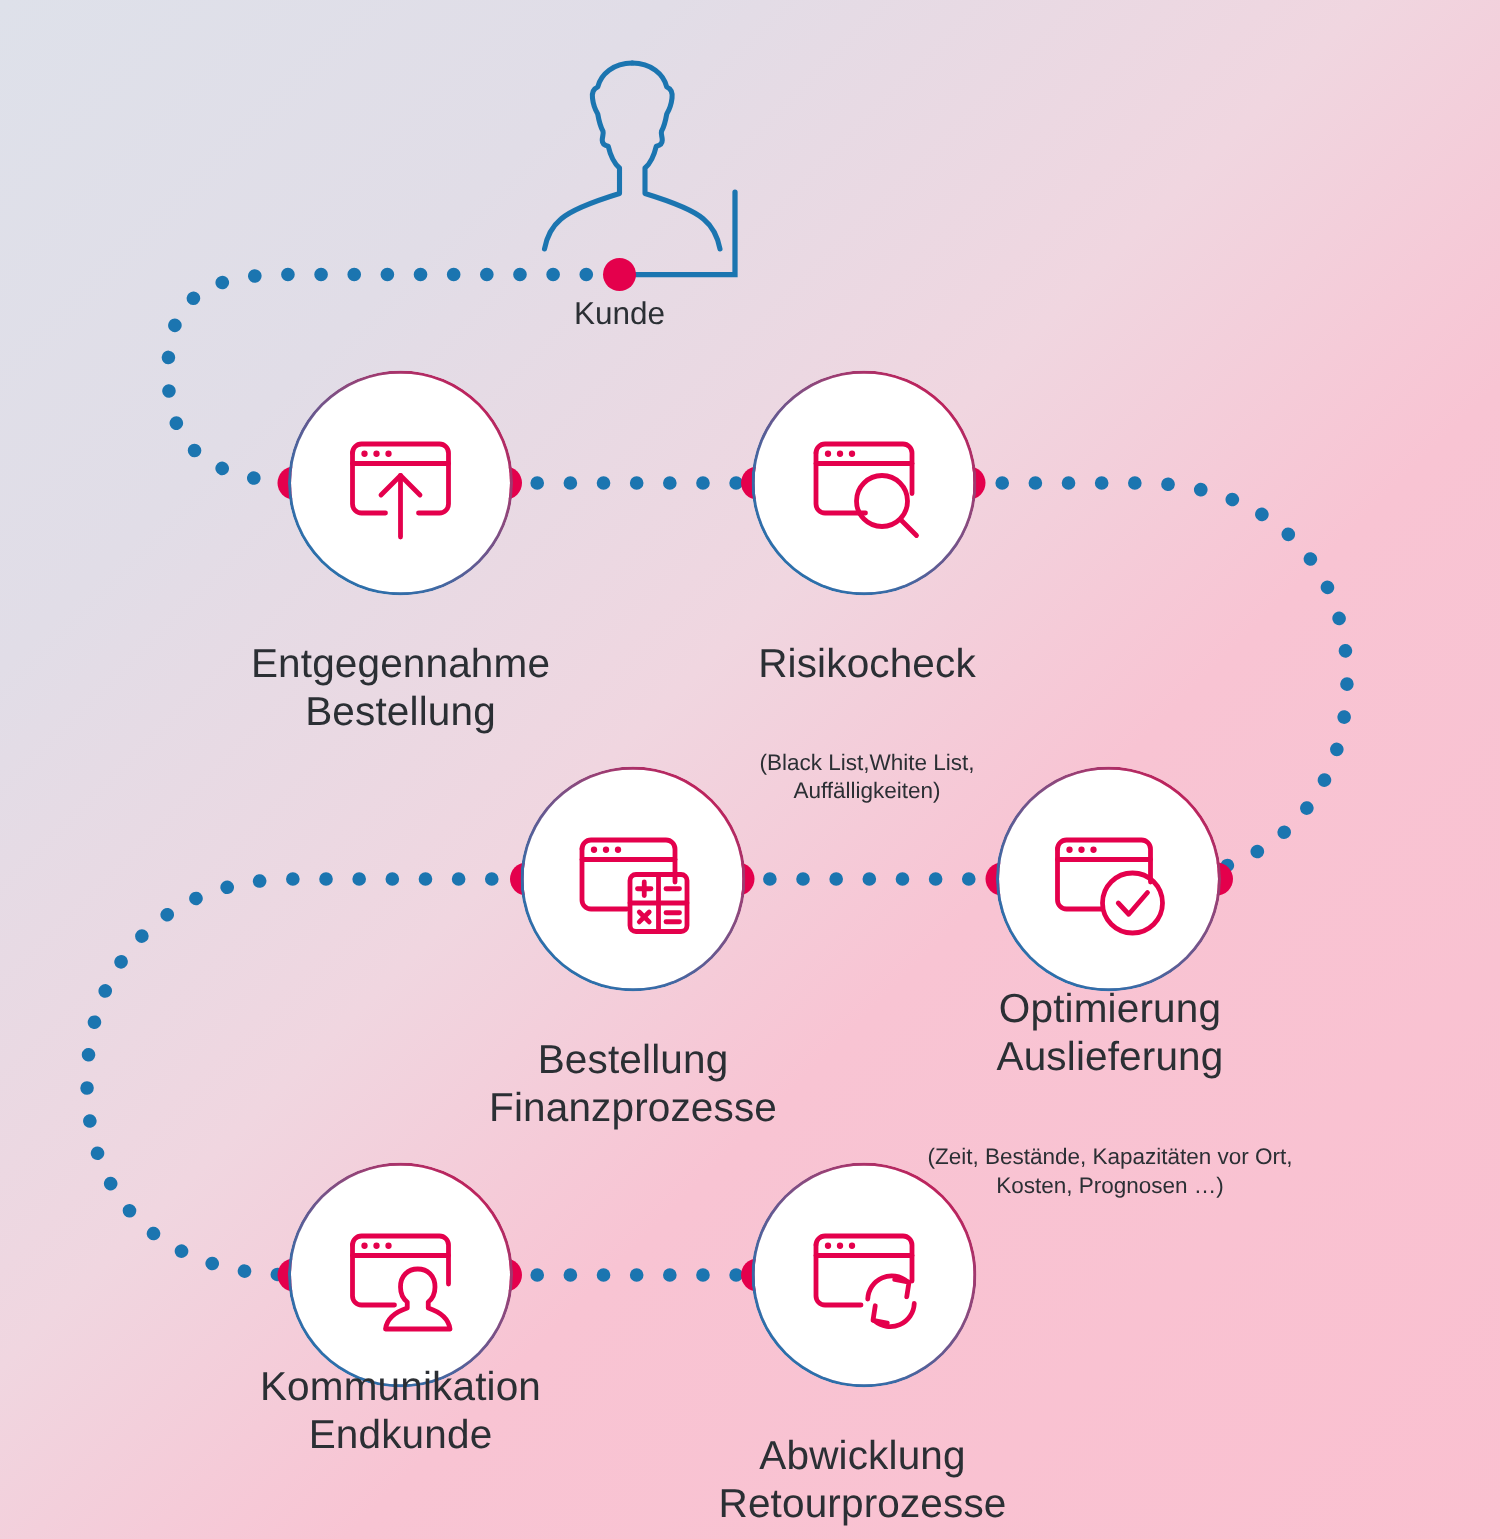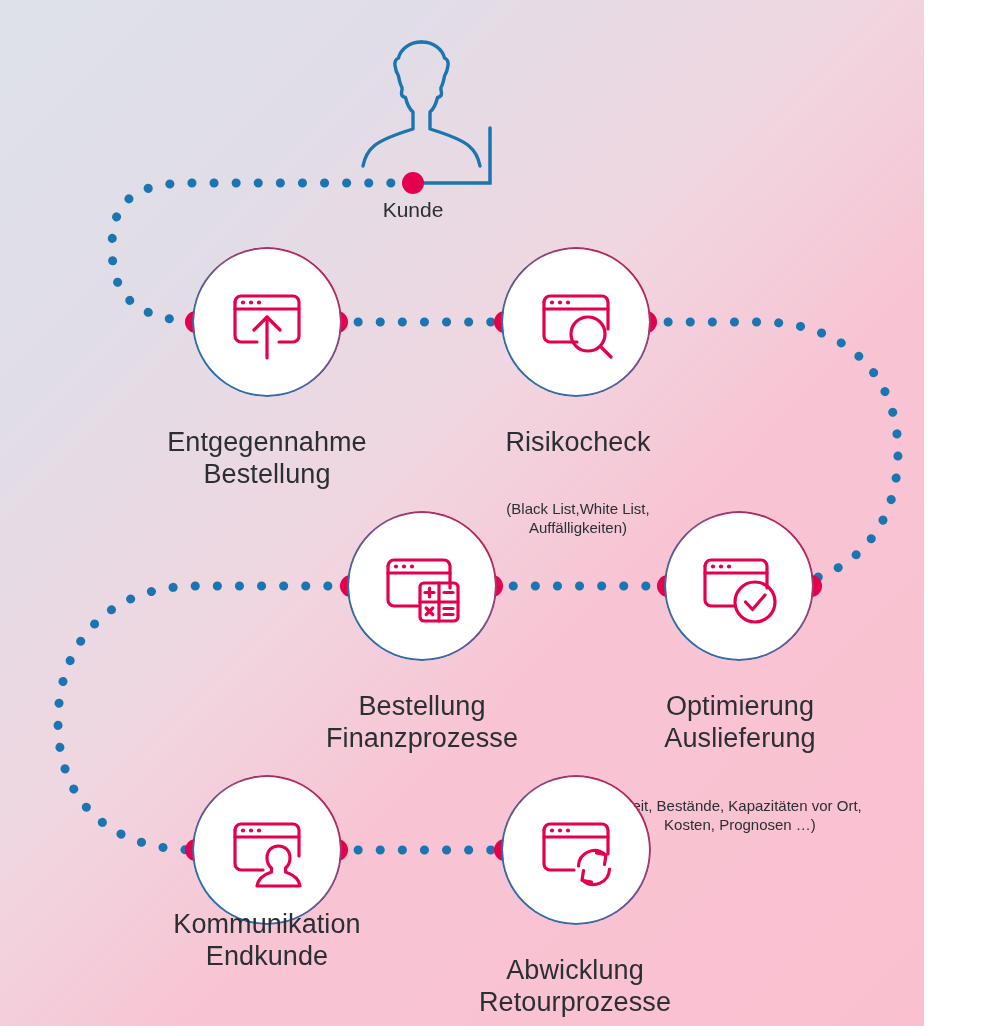--- a/index.html
+++ b/index.html
@@ -7,21 +7,21 @@
     padding: 0;
   }
   body {
     width: 1000px;
     height: 1026px;
     font-family: "Liberation Sans", sans-serif;
     overflow: hidden;
   }
   #diagram-root {
     position: relative;
-    width: 924px;
+    width: 1000px;
     height: 1026px;
     background:
       linear-gradient(135deg,
         rgba(222,225,234,1) 0%,
         rgba(225,221,231,1) 22%,
         rgba(240,214,224,1) 45%,
         rgba(248,196,211,1) 62%,
         rgba(250,192,208,1) 100%),
       linear-gradient(to bottom,
         rgba(255,255,255,0) 0%,
@@ -261,21 +261,21 @@
         <path d="M42 66 h-24 a6 6 0 0 1 -6 -6 v-34"></path>
         <line x1="12" y1="33" x2="74" y2="33"></line>
         <circle cx="20" cy="26.5" r="2.1" fill="#e4004c" stroke="none"></circle>
         <circle cx="28" cy="26.5" r="2.1" fill="#e4004c" stroke="none"></circle>
         <circle cx="36" cy="26.5" r="2.1" fill="#e4004c" stroke="none"></circle>
         <circle cx="62" cy="62" r="20"></circle>
         <path d="M52.5 62 L59.5 69.5 L72 55"></path>
       </svg>
     </div>
   </div>
-  <div class="node-caption" style="left:590px; top:670px; width:300px;text-align:center;">
+  <div class="node-caption" style="left:590px; top:636px; width:300px;text-align:center;">
     <div class="caption-title">Optimierung Auslieferung</div>
     <div class="caption-sub">(Zeit, Bestände, Kapazitäten vor Ort,
 Kosten, Prognosen …)</div>
   </div>
 
   <div class="node" style="left:194px; top:777px;">
     <div class="node-ring"></div>
     <div class="node-icon">
       <svg width="92" height="92" viewBox="0 0 92 92" fill="none" stroke="#e4004c" stroke-width="3.2" stroke-linecap="round" stroke-linejoin="round">
         <path d="M14 26 a6 6 0 0 1 6-6 h52 a6 6 0 0 1 6 6 v26"></path>

